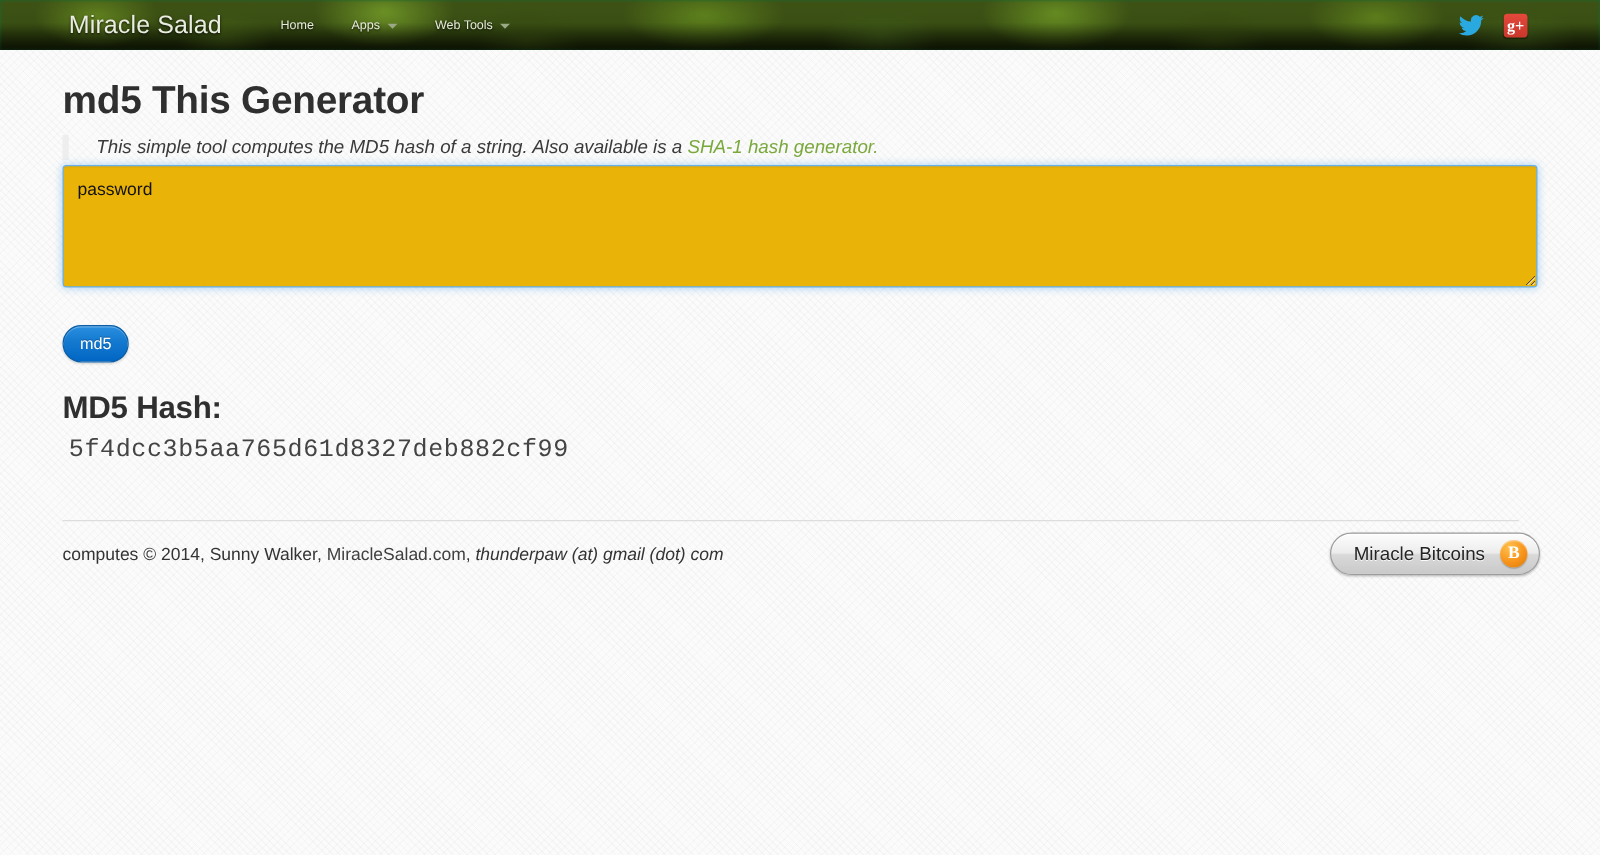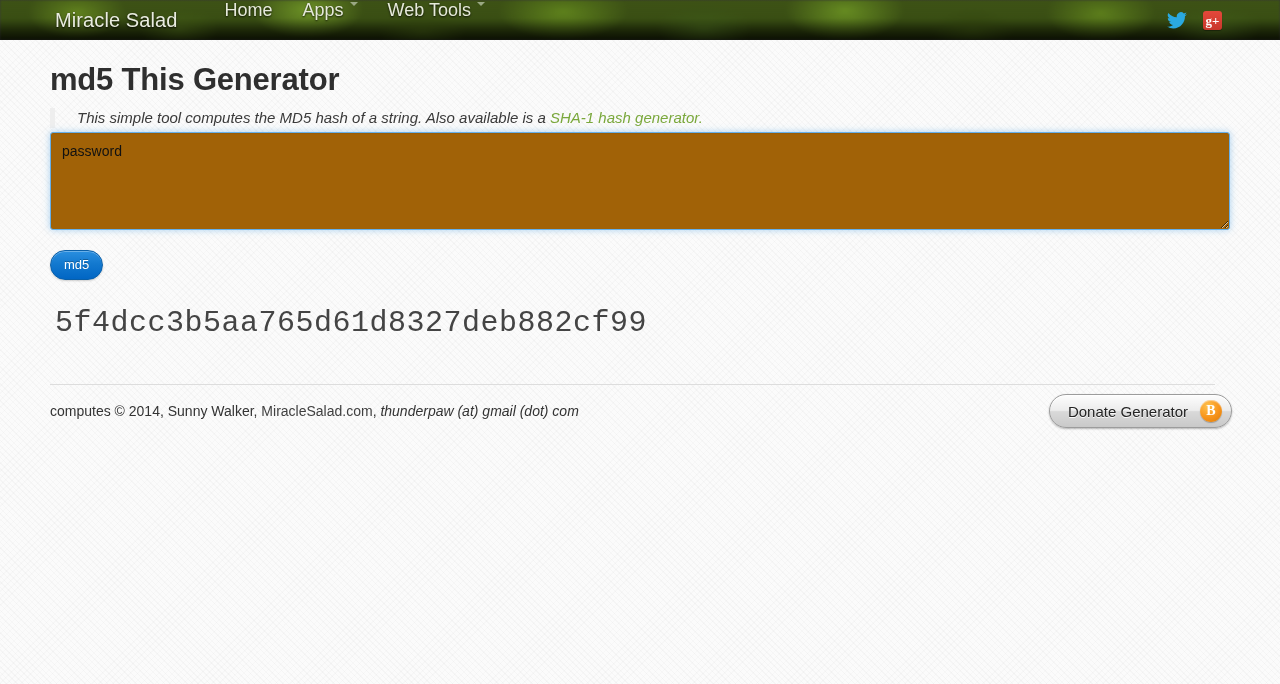--- a/index.html
+++ b/index.html
@@ -16,21 +16,21 @@
       repeating-linear-gradient(-45deg, rgba(0,0,0,0.016) 0 1px, transparent 1px 5px);
     color: #333;
   }
 
   
   .navbar {
     position: relative;
     height: 40px;
     width: 1280px;
     overflow: hidden;
-    background-color: #404040;
+    background-color: #15803d;
   }
   .navbar-photo {
     position: absolute;
     inset: 0;
     background-color: #37490f;
     background-image:
       radial-gradient(ellipse 70px 38px at 6% 30%, #6e9322 0%, rgba(110,147,34,0) 70%),
       radial-gradient(ellipse 55px 30px at 14% 72%, #486317 0%, rgba(72,99,23,0) 72%),
       radial-gradient(ellipse 80px 42px at 24% 22%, #7da82b 0%, rgba(125,168,43,0) 70%),
       radial-gradient(ellipse 60px 34px at 33% 78%, #3d5412 0%, rgba(61,84,18,0) 72%),
@@ -62,26 +62,26 @@
     cursor: pointer;
   }
   .nav-links {
     display: flex;
     align-items: center;
     margin-left: 32px;
     gap: 0px;
   }
   .nav-link {
     color: #e6eada;
-    font-size: 18px;
-    padding: 0 15px;
+    font-size: 10px;
+    padding: 12px 15px;
     text-shadow: 0 1px 2px rgba(0,0,0,0.8);
     cursor: pointer;
     display: flex;
-    align-items: flex-start;
+    align-items: center;
     gap: 6px;
     height: 40px;
   }
   .caret {
     width: 0; height: 0;
     border-left: 4px solid transparent;
     border-right: 4px solid transparent;
     border-top: 4px solid #9aa883;
     display: inline-block;
     margin-top: 2px;
@@ -146,31 +146,31 @@
   }
   .string-textarea {
     display: block;
     margin-top: 4px;
     width: 1180px;
     height: 98px;
     padding: 9px 11px;
     font-family: "Liberation Sans", sans-serif;
     font-size: 14px;
     color: #111;
-    background: #a16207;
+    background: #eab308;
     border: 1px solid #66afe9;
     border-radius: 3px;
     box-shadow: 0 0 7px rgba(102,175,233,0.55), inset 0 1px 1px rgba(0,0,0,0.05);
     outline: none;
     resize: both;
     line-height: 18px;
   }
 
   .md5-button {
-    margin-top: 20px;
+    margin-top: 30px;
     display: inline-block;
     padding: 6px 13px 7px 13px;
     font-size: 13px;
     color: #ffffff;
     background: linear-gradient(180deg, #2a8fe0 0%, #1379cf 45%, #0166c4 100%);
     border: 1px solid #0a5fa8;
     border-radius: 15px;
     text-shadow: 0 -1px 0 rgba(0,0,0,0.28);
     box-shadow: inset 0 1px 0 rgba(255,255,255,0.30), 0 1px 2px rgba(0,0,0,0.18);
     cursor: pointer;
@@ -178,23 +178,23 @@
   }
 
   .hash-heading {
     margin: 22px 0 0 0;
     font-size: 25px;
     font-weight: bold;
     color: #2f2f2f;
     letter-spacing: -0.2px;
   }
   .hash-output {
-    margin: 26px 0 0 5px;
+    margin: 8px 0 0 5px;
     font-family: "Liberation Mono", "DejaVu Sans Mono", monospace;
-    font-size: 30px;
+    font-size: 20px;
     color: #444;
     letter-spacing: 0.5px;
     white-space: nowrap;
   }
 
   .footer-rule {
     margin-top: 44px;
     border: 0;
     border-top: 1px solid #dddddd;
     width: 1165px;
@@ -283,29 +283,30 @@
     <span>This simple tool computes the MD5 hash of a string. Also available is a </span><a href="#">SHA-1 hash generator.</a>
   </div>
 
 
   <textarea class="string-textarea" placeholder="" style="">password</textarea>
 
   <div style="line-height:0;">
     <button class="md5-button">md5</button>
   </div>
 
+  <h2 class="hash-heading">MD5 Hash:</h2>
 
   <div class="hash-output">5f4dcc3b5aa765d61d8327deb882cf99</div>
 
   <hr class="footer-rule">
 
   <div class="footer">
     <div class="copyright">
       <span>computes © 2014, Sunny Walker, </span><a href="#">MiracleSalad.com</a><span>, </span><span class="email">thunderpaw (at) gmail (dot) com</span>
     </div>
 
     <div class="donate-button">
-      <span class="donate-label">Donate Generator</span>
+      <span class="donate-label">Miracle Bitcoins</span>
       <span class="btc-badge">B</span>
     </div>
   </div>
 
 </div>
 
 </body></html>

